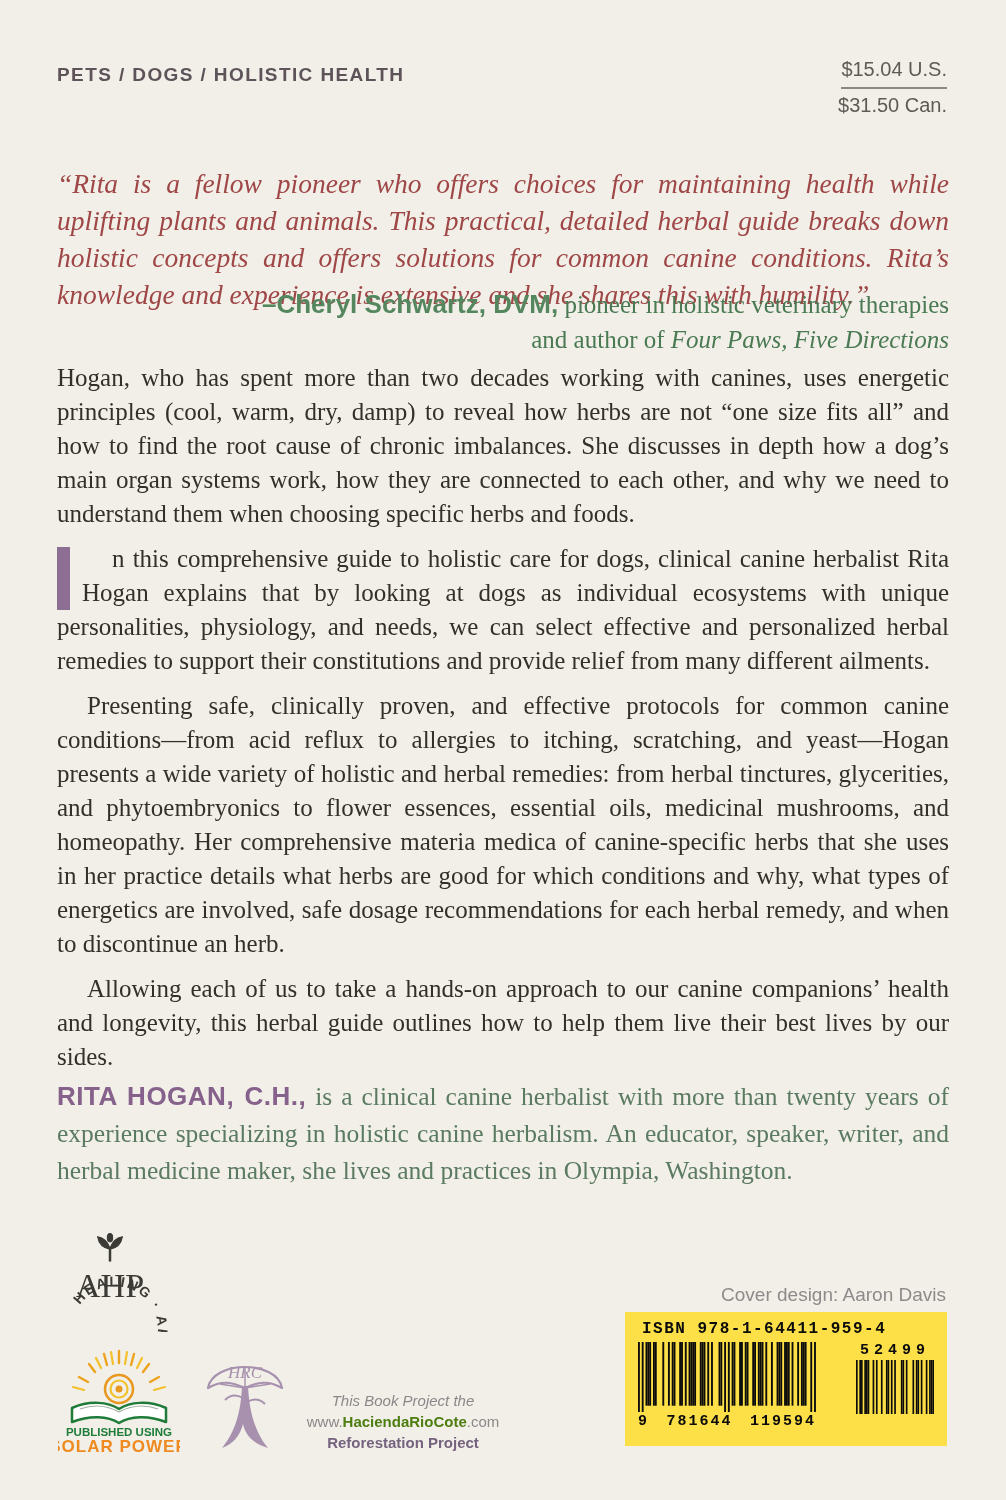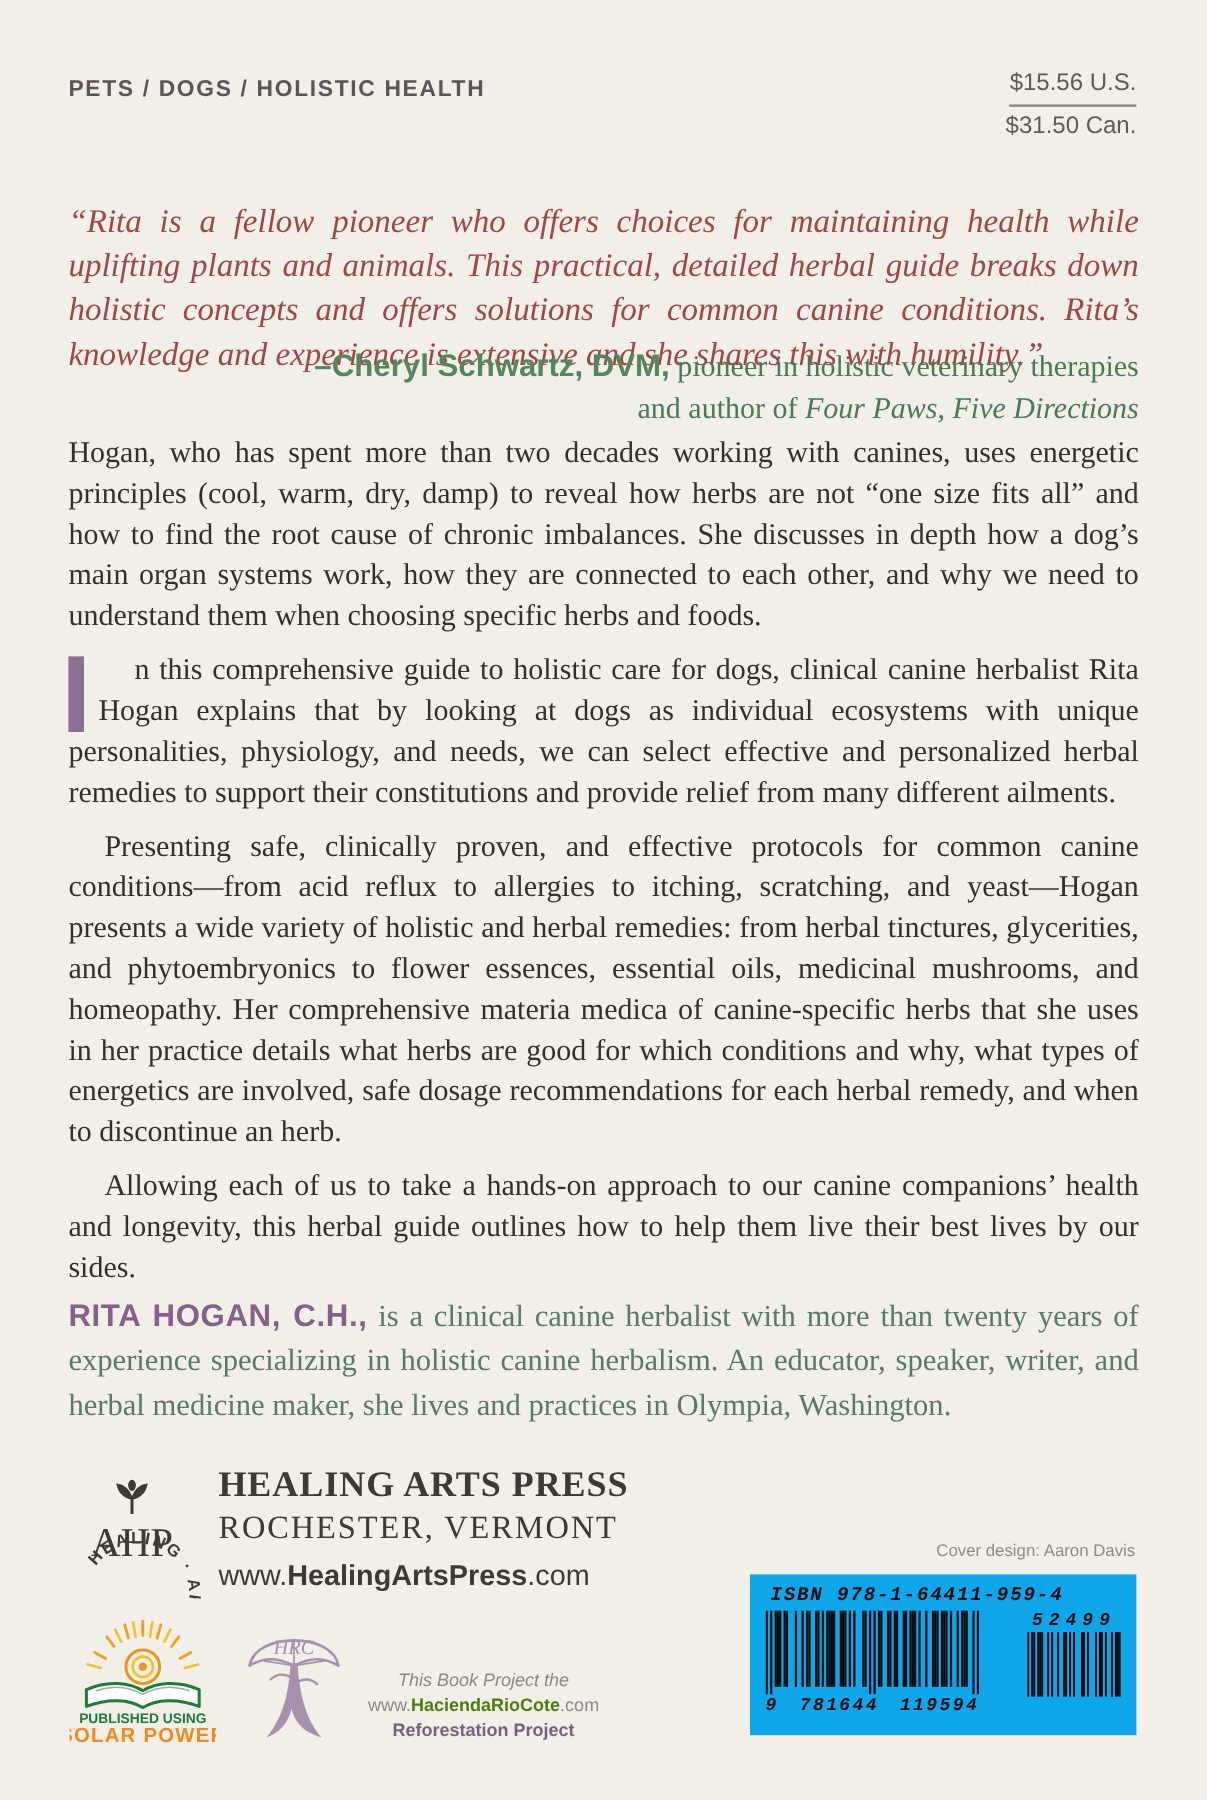--- a/index.html
+++ b/index.html
@@ -59,26 +59,26 @@
   .publisher{
     position:absolute;left:52px;top:1216px;display:flex;align-items:center;gap:14px;
     color:#3b3a35;
   }
   .pub-name{font-size:30px;font-weight:700;letter-spacing:.8px;}
   .pub-loc{font-size:27px;letter-spacing:1.6px;margin-top:3px;}
   .pub-url{font-family:"Liberation Sans",sans-serif;font-size:24px;margin-top:11px;color:#3b3a35;}
   .pub-url .b{font-weight:700;}
   .cover-design{
     position:absolute;right:60px;top:1284px;
-    font-family:"Liberation Sans",sans-serif;font-size:14px;color:#8f8a8a;
+    font-family:"Liberation Sans",sans-serif;font-size:19px;color:#8f8a8a;
   }
   
   .barcode-box{
     position:absolute;left:625px;top:1312px;width:322px;height:134px;
-    background:#0ea5e9;box-sizing:border-box;padding:8px 13px 6px;font-style:italic;
+    background:#fde047;box-sizing:border-box;padding:8px 13px 6px;
   }
   .isbn-label{
     font-family:"Liberation Mono",monospace;font-weight:700;font-size:16px;
     letter-spacing:1.5px;color:#0b0b0b;margin-left:4px;white-space:nowrap;
   }
   .bars-row{display:flex;margin-top:4px;}
   .ean-main{width:196px;}
   .ean-main svg{width:100%;height:70px;display:block;}
   .ean-digits{
     display:flex;justify-content:space-between;
@@ -102,21 +102,21 @@
   .hrc-line2 .b{font-weight:700;color:#4d7c0f;}
   .hrc-line3{font-weight:700;color:#75627e;}
 </style>
 </head>
 <body>
 
 <div class="page">
 
   <div class="category">PETS / DOGS / HOLISTIC HEALTH</div>
   <div class="prices">
-    <span class="price-us">$15.56 U.S.</span>
+    <span class="price-us">$15.04 U.S.</span>
     <span class="price-can">$31.50 Can.</span>
   </div>
 
   <p class="quote">“Rita is a fellow pioneer who offers choices for maintaining health while uplifting plants and animals. This practical, detailed herbal guide breaks down holistic concepts and offers solutions for common canine conditions. Rita’s knowledge and experience is extensive and she shares this with humility.”</p>
   <div class="attribution">
     <span class="attr-name">–Cheryl Schwartz, DVM,</span><span> pioneer in holistic veterinary therapies</span><br>
     <span>and author of </span><span class="attr-book">Four Paws, Five Directions</span>
   </div>
 
   <div class="body-copy">
@@ -141,25 +141,20 @@
       <g>
         <text x="56" y="78" text-anchor="middle" font-family="Liberation Serif, serif" font-size="33" fill="#3b3a35">AHP</text>
         <g stroke="#3b3a35" fill="#3b3a35">
           <line x1="56" y1="44" x2="56" y2="30" stroke-width="2.4"></line>
           <path d="M56 32 C49 31 45 26 44 20 C50 21 54 25 56 31 Z" stroke-width="1"></path>
           <path d="M56 32 C63 31 67 26 68 20 C62 21 58 25 56 31 Z" stroke-width="1"></path>
           <ellipse cx="56" cy="21" rx="2.6" ry="4"></ellipse>
         </g>
       </g>
     </svg>
-    <div class="pub-text">
-      <div class="pub-name">HEALING ARTS PRESS</div>
-      <div class="pub-loc">ROCHESTER, VERMONT</div>
-      <div class="pub-url"><span>www.</span><span class="b">HealingArtsPress</span><span>.com</span></div>
-    </div>
   </div>
 
   <div class="cover-design">Cover design: Aaron Davis</div>
 
   <div class="barcode-box">
     <div class="isbn-label">ISBN 978-1-64411-959-4</div>
     <div class="bars-row">
       <div class="ean-main">
         <svg id="ean13-svg" viewBox="0 0 95 100" preserveAspectRatio="none">
             <rect x="0" y="0" width="1" height="100" fill="#0c0c0c"></rect>

